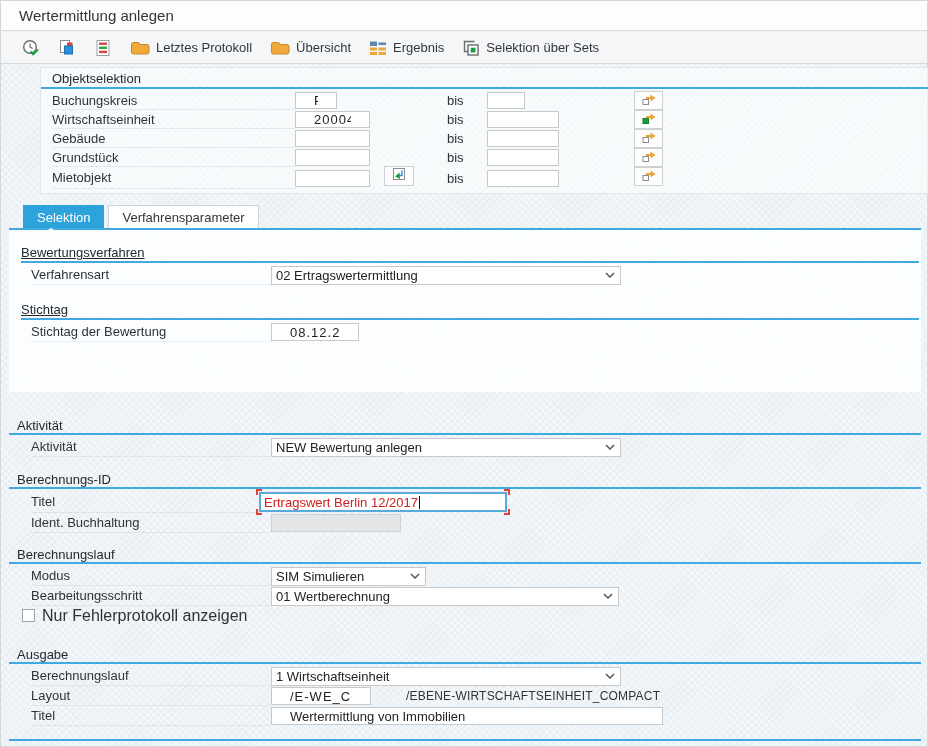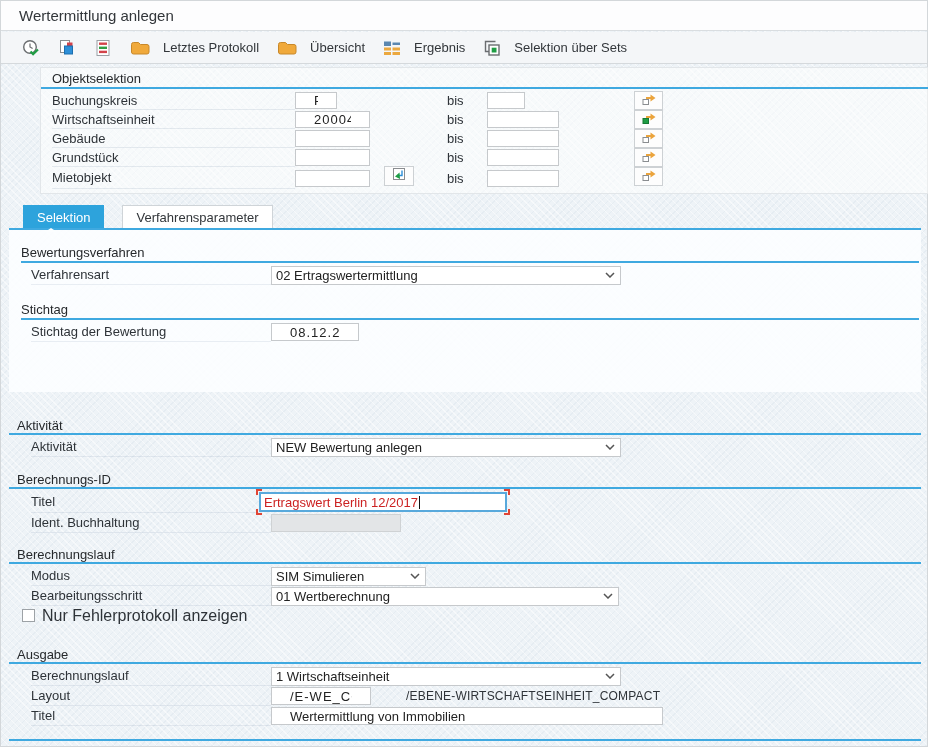--- a/index.html
+++ b/index.html
@@ -22,21 +22,21 @@
     font-size:15px; color:#32363a;
   }
 
   
   .toolbar {
     position:absolute; left:0; top:31px; width:100%; height:32px;
     background:#f4f6f8; border-bottom:1px solid #d5d9dc;
     display:flex; align-items:center; padding-left:12px;
   }
   .tbtn {
-    display:flex; align-items:center; gap:13px; height:26px;
+    display:flex; align-items:center; gap:6px; height:26px;
     padding:0 9px; font-size:13px; color:#32363a; cursor:default; background:transparent; border:none;
   }
   .tbtn svg { display:block; }
 
   
   .sec-title { font-size:13px; color:#26292c; height:15px; line-height:15px; }
   .blueline { height:2px; background:#3fa9e0; }
 
   .g-objsel {
     position:absolute; left:8px; top:66px; width:912px; height:127px;
@@ -65,37 +65,37 @@
   .msbtn {
     position:absolute; left:582px; top:0; width:29px; height:19px;
     background:#fdfdfd; border:1px solid #cdd1d4; display:flex; align-items:center; justify-content:center;
   }
   .listbtn {
     position:absolute; left:332px; top:-1px; width:30px; height:20px;
     background:#fdfdfd; border:1px solid #cdd1d4; display:flex; align-items:center; justify-content:center;
   }
 
   
-  .tabstrip { position:absolute; left:8px; top:204px; height:23px; display:flex; gap:18px; padding-left:14px; }
+  .tabstrip { position:absolute; left:8px; top:204px; height:23px; display:flex; gap:4px; padding-left:14px; }
   .tab {
     height:23px; padding:0 13px; display:flex; align-items:center;
     font-size:13px; background:#fff; border:1px solid #cfd4d8; border-bottom:none; color:#32363a;
   }
   .tab.active { background:#2da3dc; border-color:#2da3dc; color:#fff; }
   .tabline { position:absolute; left:8px; top:227px; width:912px; height:2px; background:#3fa9e0; }
   .notch {
     position:absolute; left:44px; top:227px; width:12px; height:4px; background:#fcfeff;
     clip-path:polygon(50% 0, 0 100%, 100% 100%);
   }
   .tabpanel {
     position:absolute; left:8px; top:229px; width:912px; height:162px;
     background:rgba(252,254,255,.9);
   }
 
-  .panelsec .sec-title { margin-left:12px; }
+  .panelsec .sec-title { margin-left:12px;text-decoration:underline; }
   .section { position:absolute; left:8px; width:912px; }
   .section .sec-title { margin-left:8px; }
   .frows { padding-left:22px; padding-top:2px; }
   .frow { display:flex; align-items:center; height:20px; position:relative; }
   .lbl2 {
     width:240px; align-self:stretch; display:flex; align-items:center;
     font-size:13px; color:#2e3338; border-bottom:1px solid rgba(110,135,160,.13);
   }
   .dd {
     height:19px; border:1px solid #c6c9cc; background:#fff;

